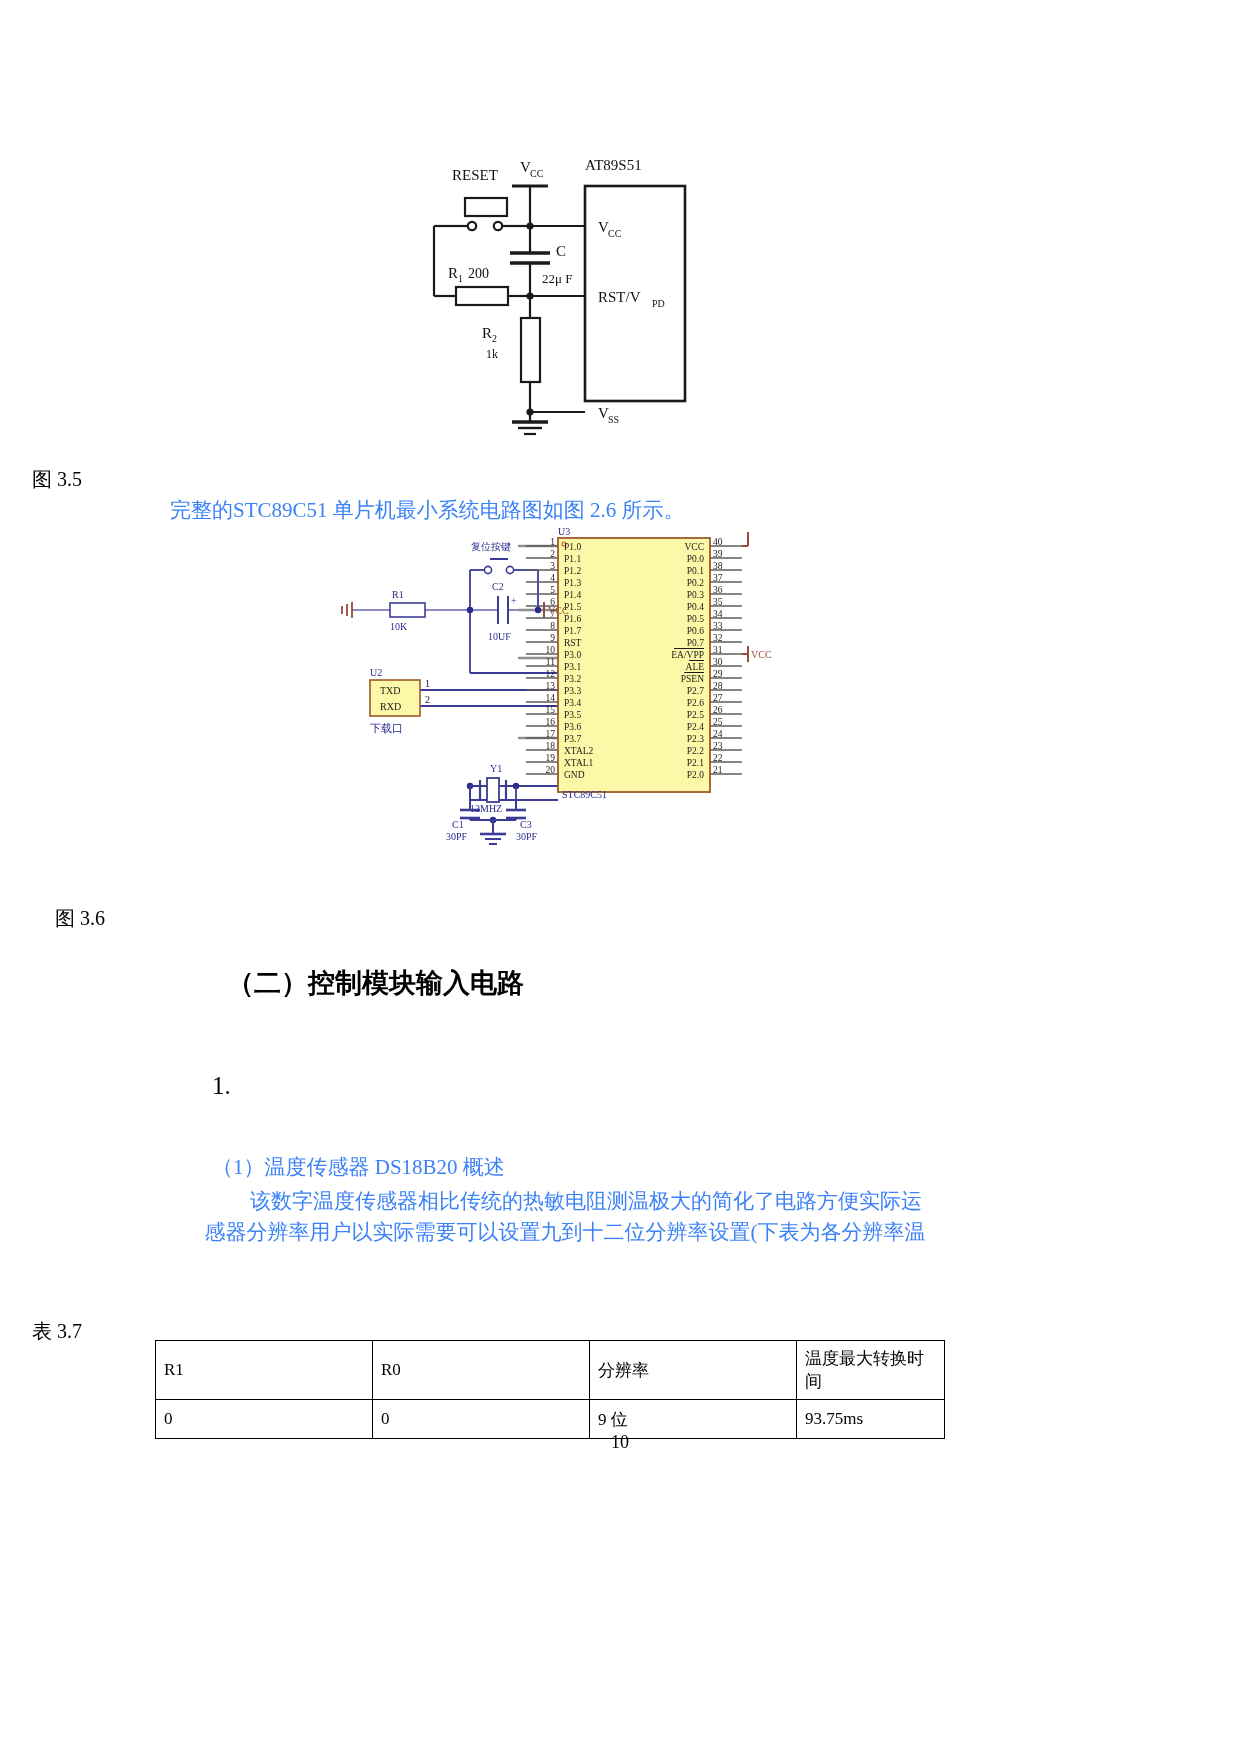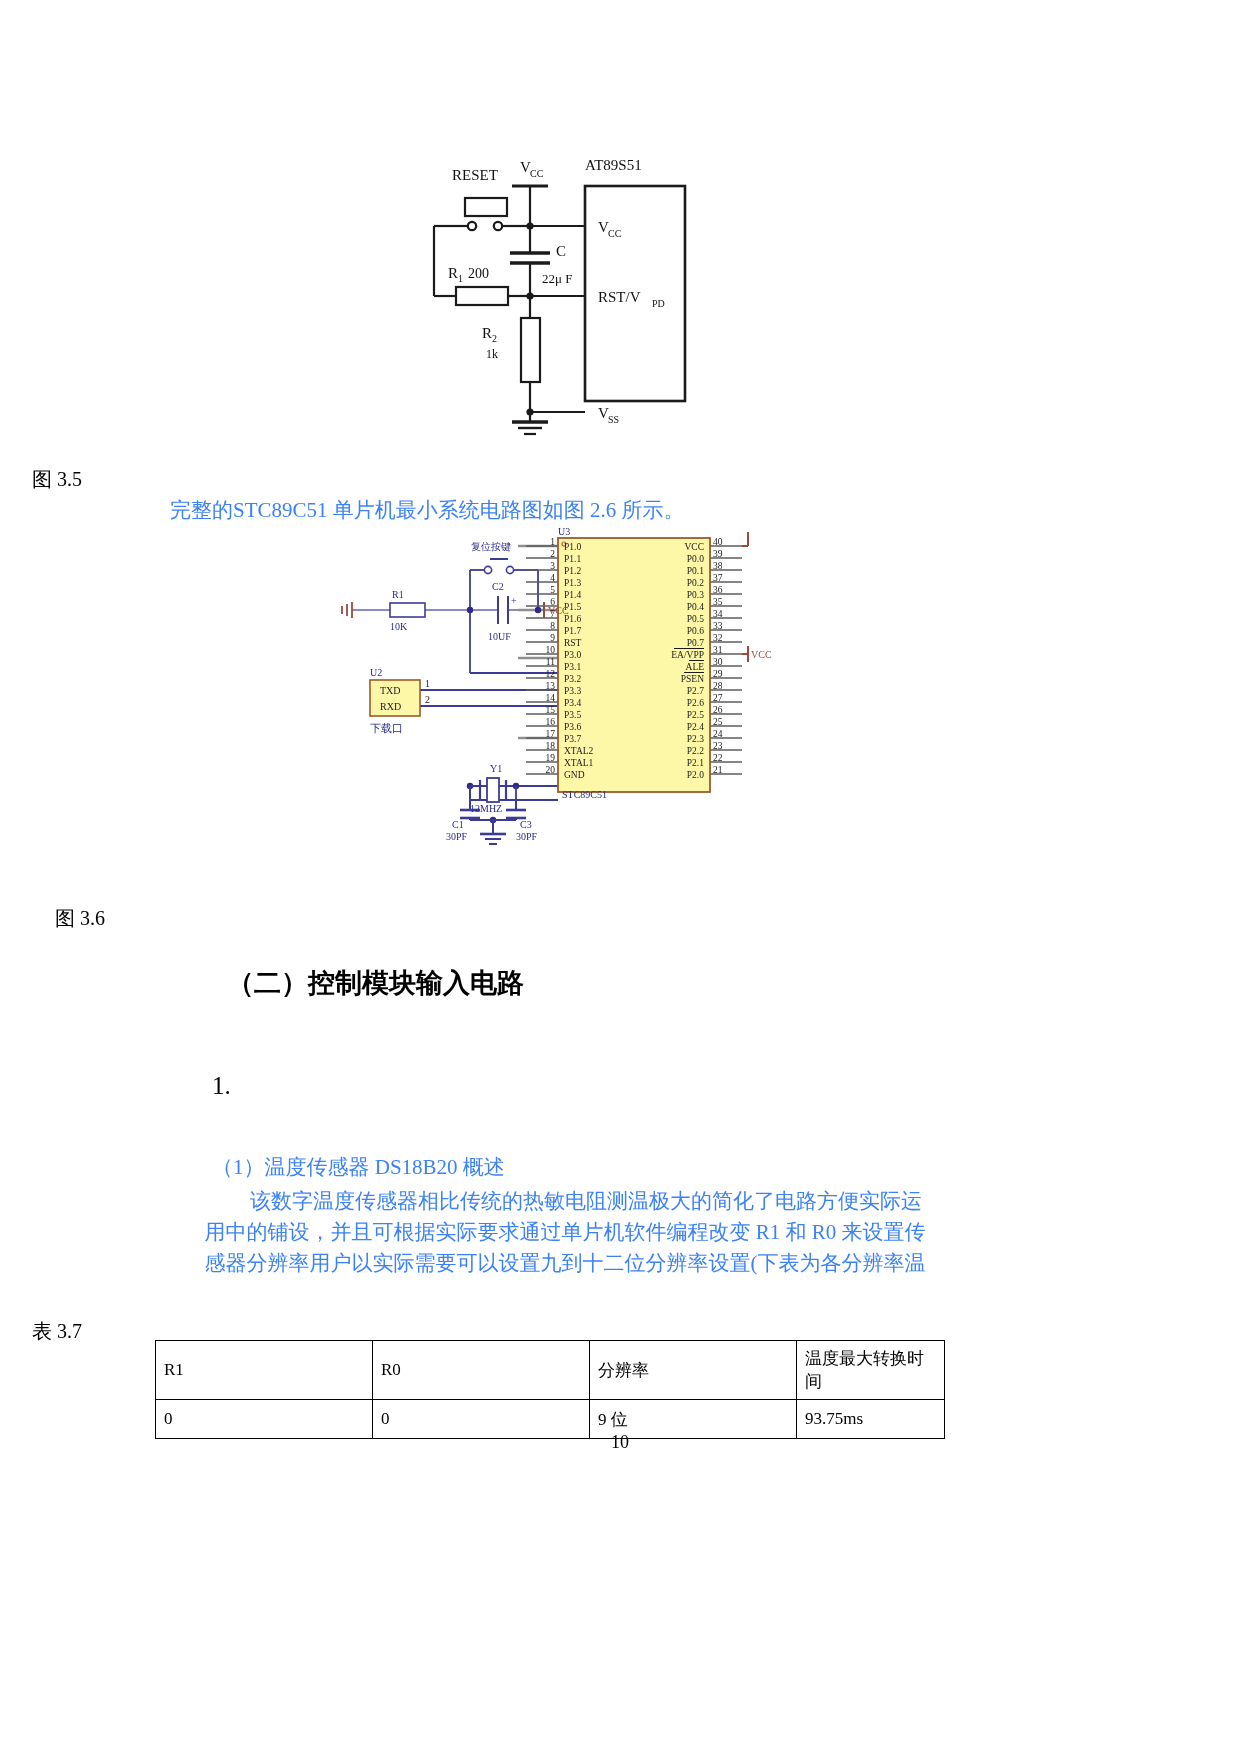--- a/index.html
+++ b/index.html
@@ -415,21 +415,20 @@
   <div class="hd2" style="position:absolute;left:227px;top:965px;font-weight:bold;">（二）控制模块输入电路</div>
 
   <div style="position:absolute;left:212px;top:1072px;width:700px;display:flex;">
     <span class="hd3" style="width:70px;">1.</span>
   </div>
 
   <div class="p" style="position:absolute;left:212px;top:1152px;font-family:Liberation Serif, serif;">（1）温度传感器 DS18B20 概述</div>
 
   <div style="position:absolute;left:170px;top:1186px;width:790px;text-align:center;">
     <div class="p" style="text-indent:42px;">该数字温度传感器相比传统的热敏电阻测温极大的简化了电路方便实际运</div>
-    <div class="p">用中的铺设，并且可根据实际要求通过单片机软件编程改变 R1 和 R0 来设置传</div>
     <div class="p">感器分辨率用户以实际需要可以设置九到十二位分辨率设置(下表为各分辨率温</div>
   </div>
 
   <div class="cap" style="position:absolute;left:0;right:0;top:1318px;">表 3.7</div>
 
   <div style="position:absolute;left:155px;top:1340px;width:790px;">
     <table class="t">
       <thead>
         <tr>
           <td style="width:200px;">R1</td>

